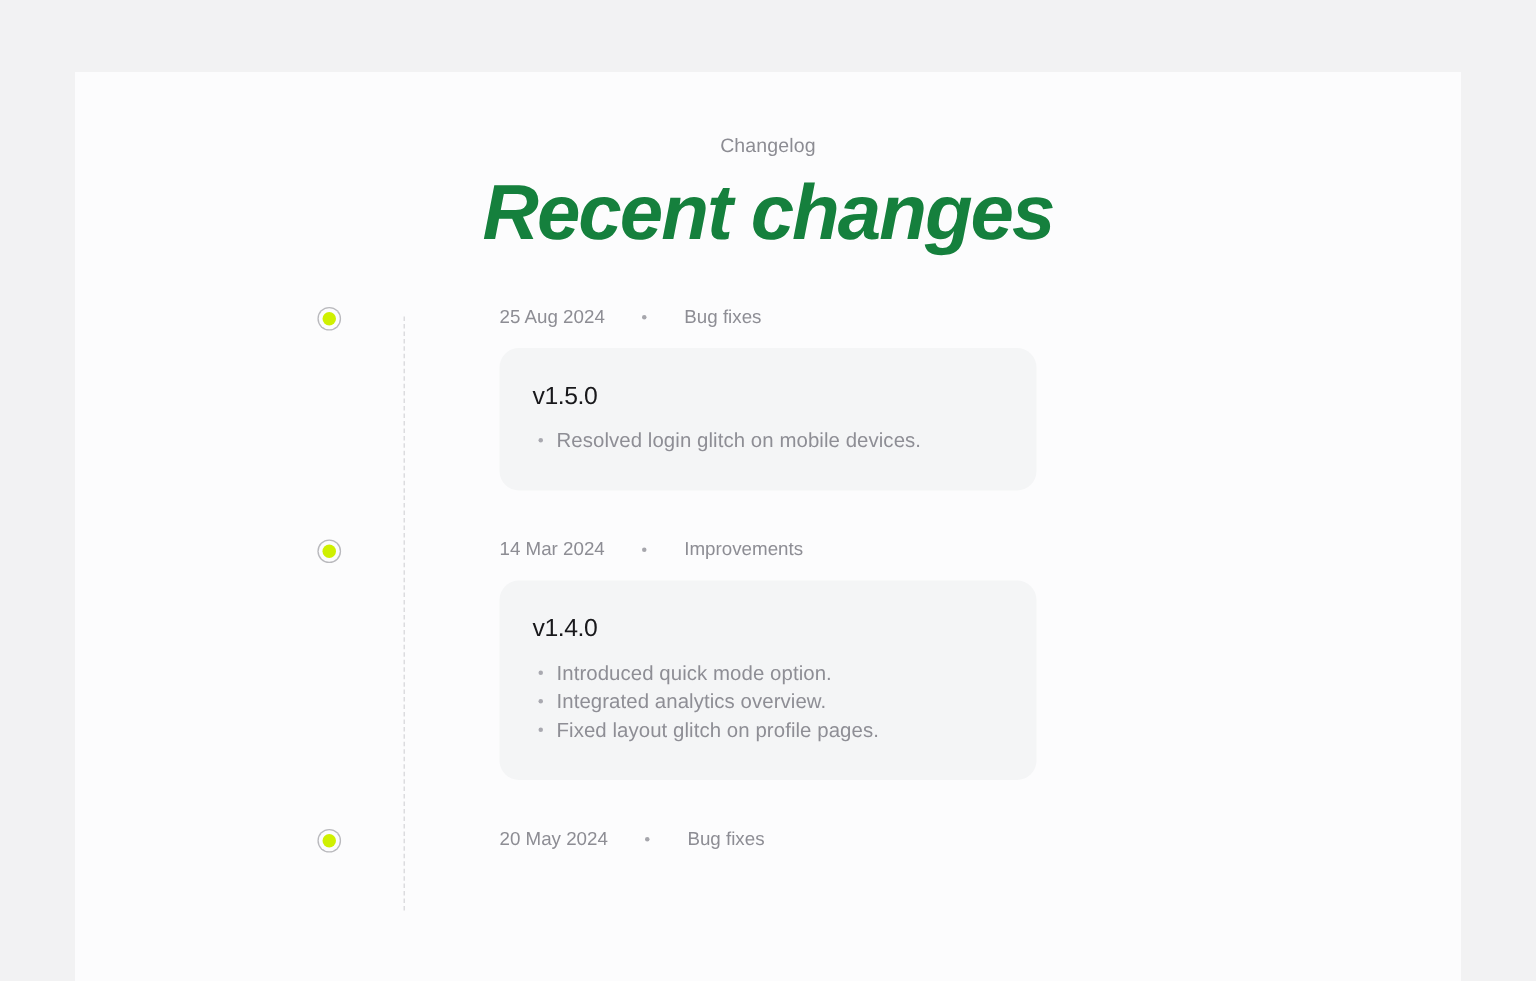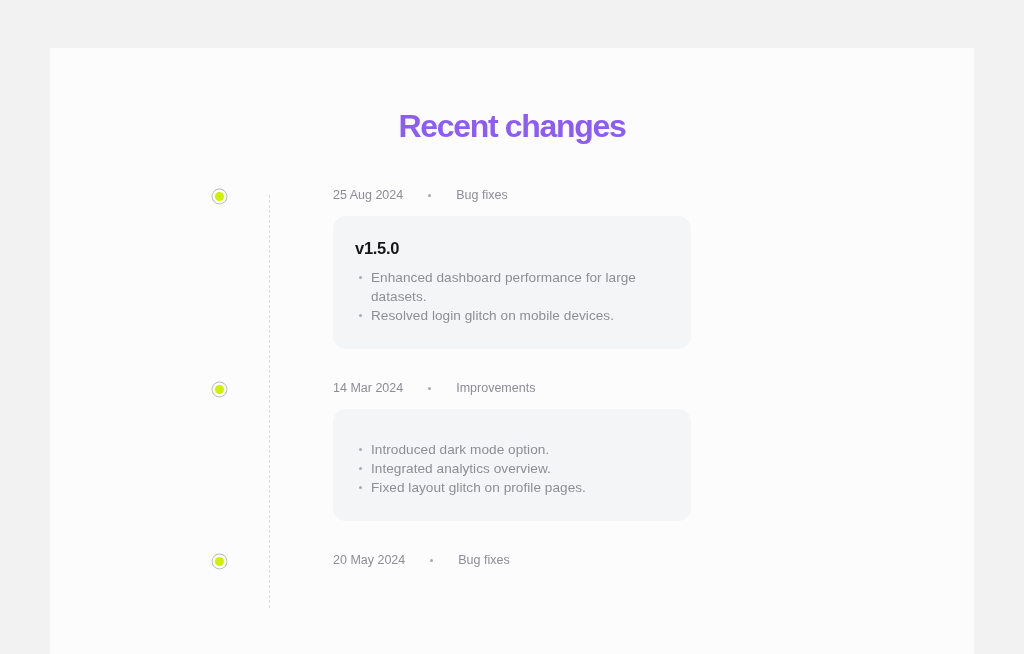--- a/index.html
+++ b/index.html
@@ -34,25 +34,26 @@
 
   .eyebrow {
     font-size: 13px;
     line-height: 16px;
     color: #8c8c93;
     letter-spacing: 0.1px;
   }
 
   .page-title {
     margin-top: 14px;
-    font-size: 32px;
+    font-size: 52px;
     line-height: 46px;
     font-weight: 700;
     letter-spacing: -1.3px;
-    color: #8b5cf6;
+    color: #15803d;
+    font-style: italic;
   }
 
   .subtitle {
     margin: 15px auto 0;
     width: 372px;
     font-size: 14.5px;
     line-height: 19px;
     color: #8f8f96;
     letter-spacing: 0.05px;
   }
@@ -114,21 +115,21 @@
     margin-left: 63px;
     width: 358px;
     background: #f4f5f6;
     border-radius: 13px;
     padding: 22px 22px 24px 22px;
   }
 
   .card-version {
     font-size: 16.5px;
     line-height: 21px;
-    font-weight: 700;
+    font-weight: 400;
     letter-spacing: -0.3px;
     color: #18181b;
   }
 
   .card-list {
     margin-top: 9px;
     list-style: none;
   }
 
   .card-list li {
@@ -152,51 +153,52 @@
     border-radius: 50%;
     background: #a9a9b0;
   }
 </style>
 </head>
 <body>
 
 <div class="page-surface">
 
   <div class="header">
+    <div class="eyebrow">Changelog</div>
     <h1 class="page-title">Recent changes</h1>
   </div>
 
   <div class="timeline">
     <div class="timeline-rail"></div>
     <div id="entries-container">
         <div class="entry">
           <span class="entry-dot"></span>
           <div class="entry-meta">
             <span>25 Aug 2024</span>
             <span class="meta-sep"></span>
             <span>Bug fixes</span>
           </div>
           <div class="card">
             <div class="card-version">v1.5.0</div>
             <ul class="card-list">
-              <li>Enhanced dashboard performance for large datasets.</li>
               <li>Resolved login glitch on mobile devices.</li>
             </ul>
           </div>
         </div>
         <div class="entry">
           <span class="entry-dot"></span>
           <div class="entry-meta">
             <span>14 Mar 2024</span>
             <span class="meta-sep"></span>
             <span>Improvements</span>
           </div>
           <div class="card">
+            <div class="card-version">v1.4.0</div>
             <ul class="card-list">
-              <li>Introduced dark mode option.</li>
+              <li>Introduced quick mode option.</li>
               <li>Integrated analytics overview.</li>
               <li>Fixed layout glitch on profile pages.</li>
             </ul>
           </div>
         </div>
         <div class="entry">
           <span class="entry-dot"></span>
           <div class="entry-meta">
             <span>20 May 2024</span>
             <span class="meta-sep"></span>

